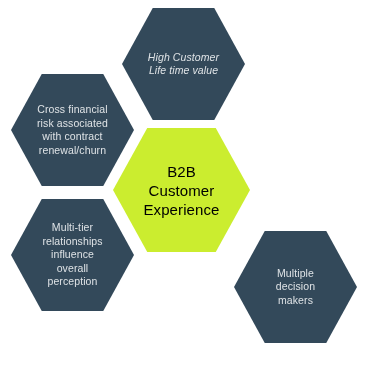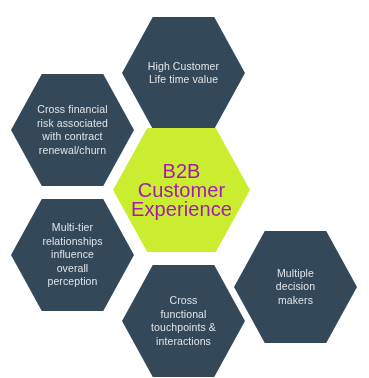--- a/index.html
+++ b/index.html
@@ -43,29 +43,29 @@
   }
   .hex-label {
     color: #dfe3e6;
     font-size: 10.5px;
     line-height: 13.5px;
     letter-spacing: 0.1px;
     padding: 0 9px;
     white-space: pre-line;
   }
   .hex-label-center {
-    color: #a21caf;
-    font-size: 20px;
+    color: #000000;
+    font-size: 15px;
     line-height: 19px;
     letter-spacing: 0.1px;
     padding: 0 8px;
     white-space: pre-line;
   }
   
-  .pos-top        { left: 122px; top: 17px; }
+  .pos-top        { left: 122px; top: 8px; font-style: italic; }
   .pos-top-left   { left: 11px;  top: 74px; }
   .pos-top-right  { left: 234px; top: 74px; }
   .pos-bottom-left  { left: 11px;  top: 199px; }
   .pos-bottom-right { left: 234px; top: 199px; margin-top: 32px; }
   .pos-bottom     { left: 122px; top: 265px; }
 </style>
 </head>
 <body>
 
 <div id="diagram">
@@ -90,26 +90,20 @@
 overall
 perception</span>
   </div>
 
   <div class="hex hex-outer pos-bottom-right">
     <span class="hex-label">Multiple
 decision
 makers</span>
   </div>
 
-  <div class="hex hex-outer pos-bottom">
-    <span class="hex-label">Cross
-functional
-touchpoints &amp;
-interactions</span>
-  </div>
 
   <div class="hex hex-center">
     <span class="hex-label-center">B2B
 Customer
 Experience</span>
   </div>
 
 </div>
 
 </body></html>

